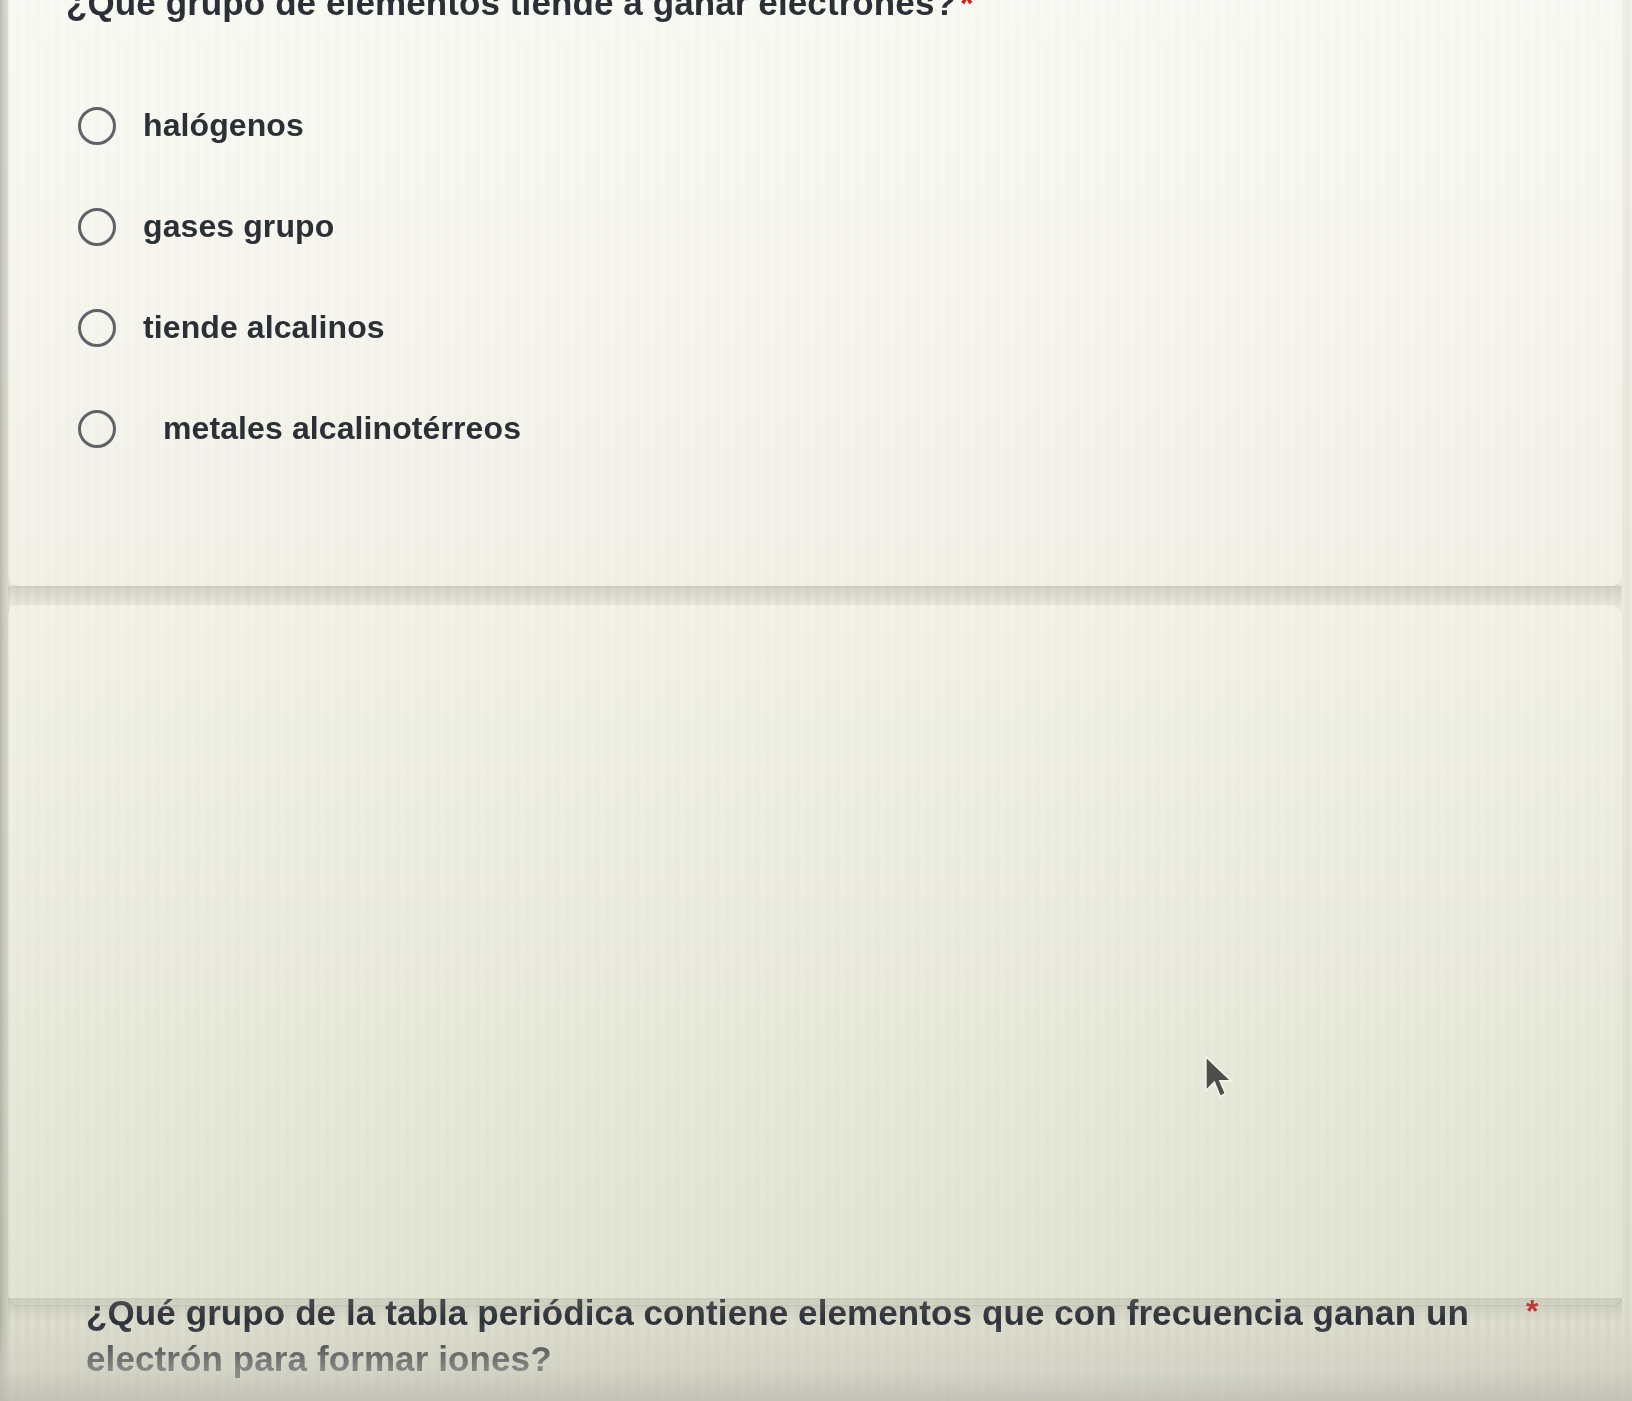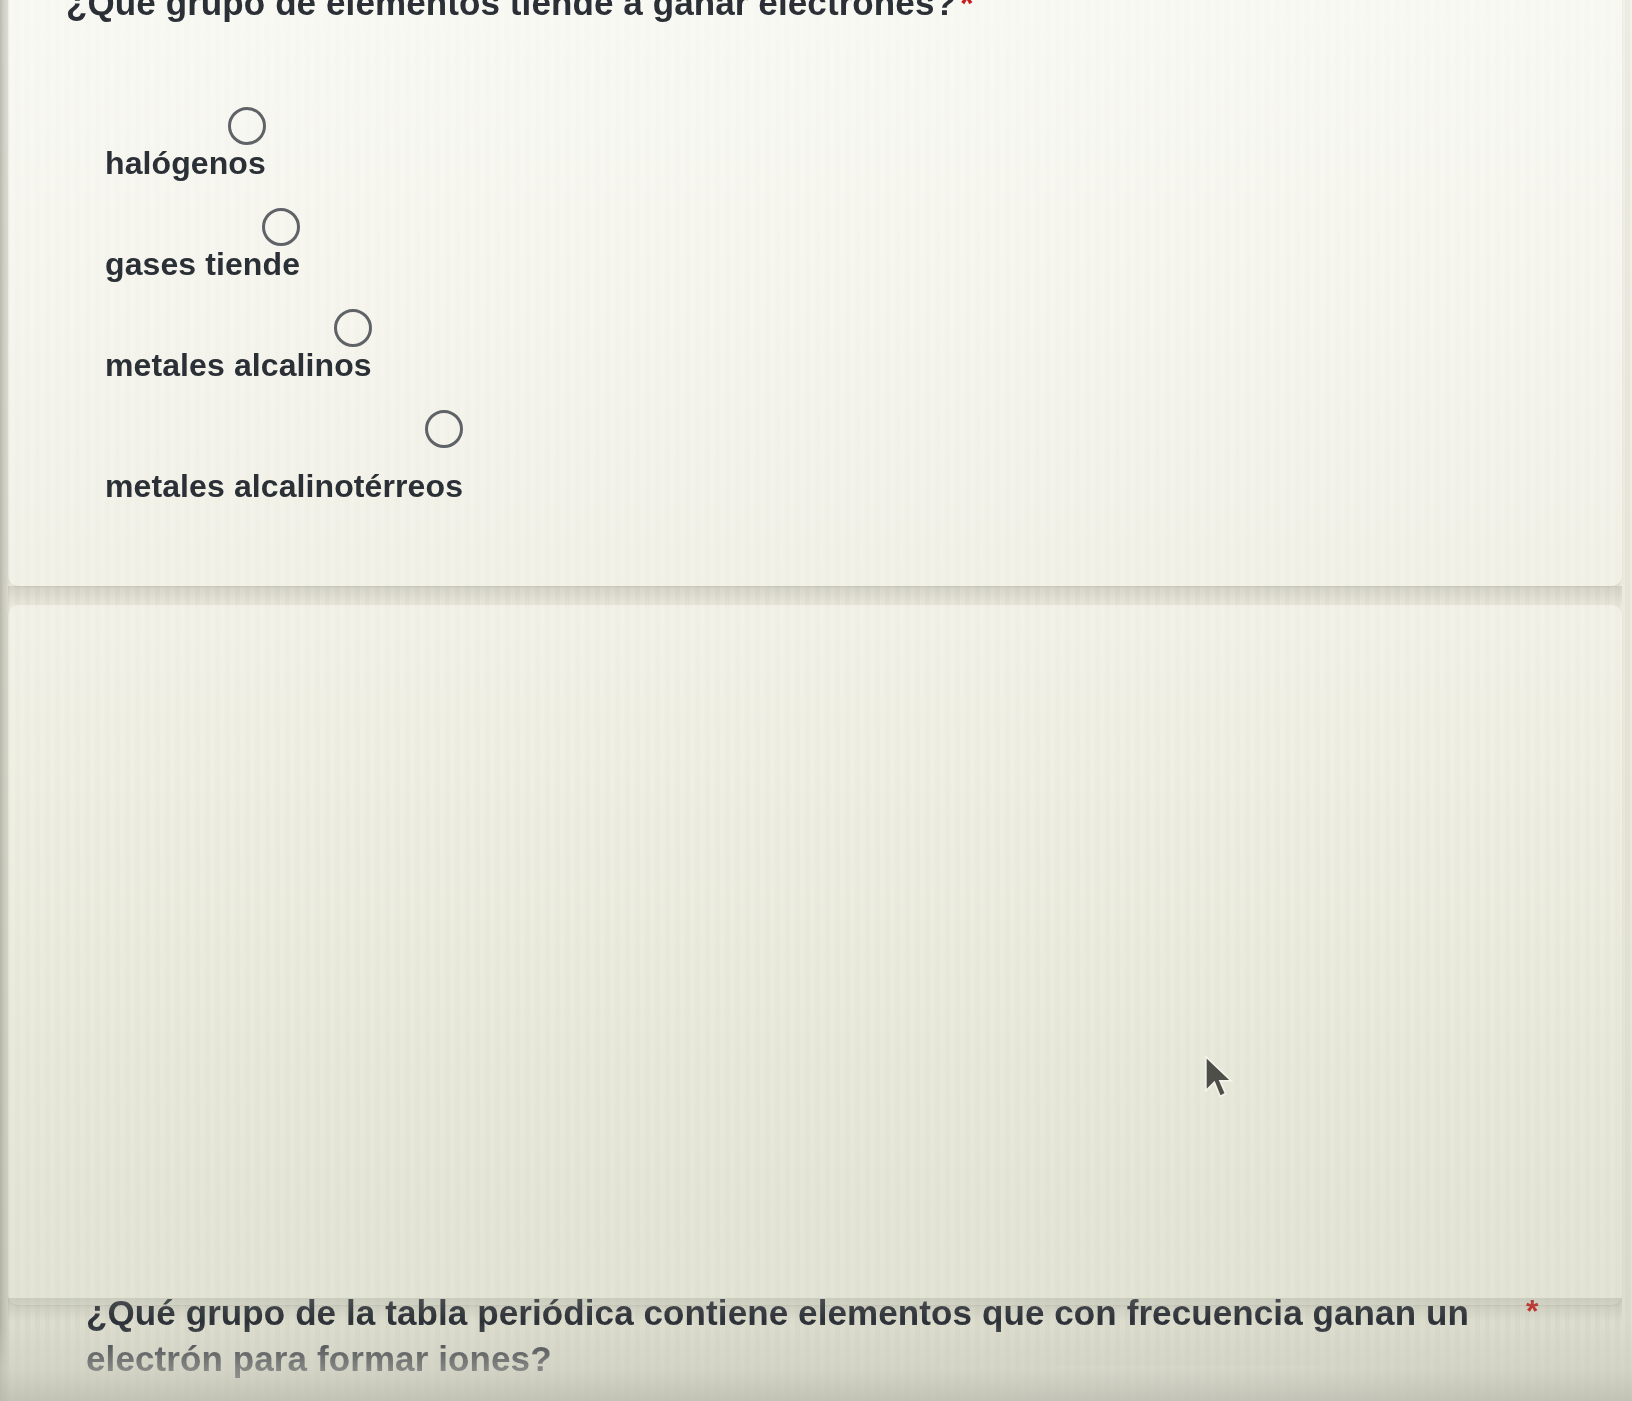--- a/index.html
+++ b/index.html
@@ -84,23 +84,22 @@
     top: 688px;
     left: 1518px;
     color: #c5221f;
     font-size: 32px;
     font-weight: 600;
   }
 
   .option {
     position: absolute;
     display: flex;
-    align-items: flex-end;
+    align-items: flex-start;
     height: 52px;
-    flex-direction: column;
   }
   .radio {
     width: 38px;
     height: 38px;
     border: 3px solid #5f6368;
     border-radius: 50%;
     box-sizing: border-box;
     flex: 0 0 auto;
     background: transparent;
   }
@@ -160,26 +159,26 @@
   <div class="card card-1">
     <div class="q-text q1"><span>¿Qué grupo de elementos tiende a ganar electrones?</span><span class="asterisk asterisk-inline">*</span></div>
 
     <div class="option b1 b1-0">
       <span class="radio"></span>
       <span class="opt-label">halógenos</span>
     </div>
 
     <div class="option b1 b1-1">
       <span class="radio"></span>
-      <span class="opt-label">gases tiende</span>
+      <span class="opt-label">gases grupo</span>
     </div>
 
     <div class="option b1 b1-2">
       <span class="radio"></span>
-      <span class="opt-label">metales alcalinos</span>
+      <span class="opt-label">tiende alcalinos</span>
     </div>
 
     <div class="option b1 b1-3">
       <span class="radio"></span>
       <span class="opt-label">metales alcalinotérreos</span>
     </div>
   </div>
 
   <div class="gap-shadow"></div>
 

